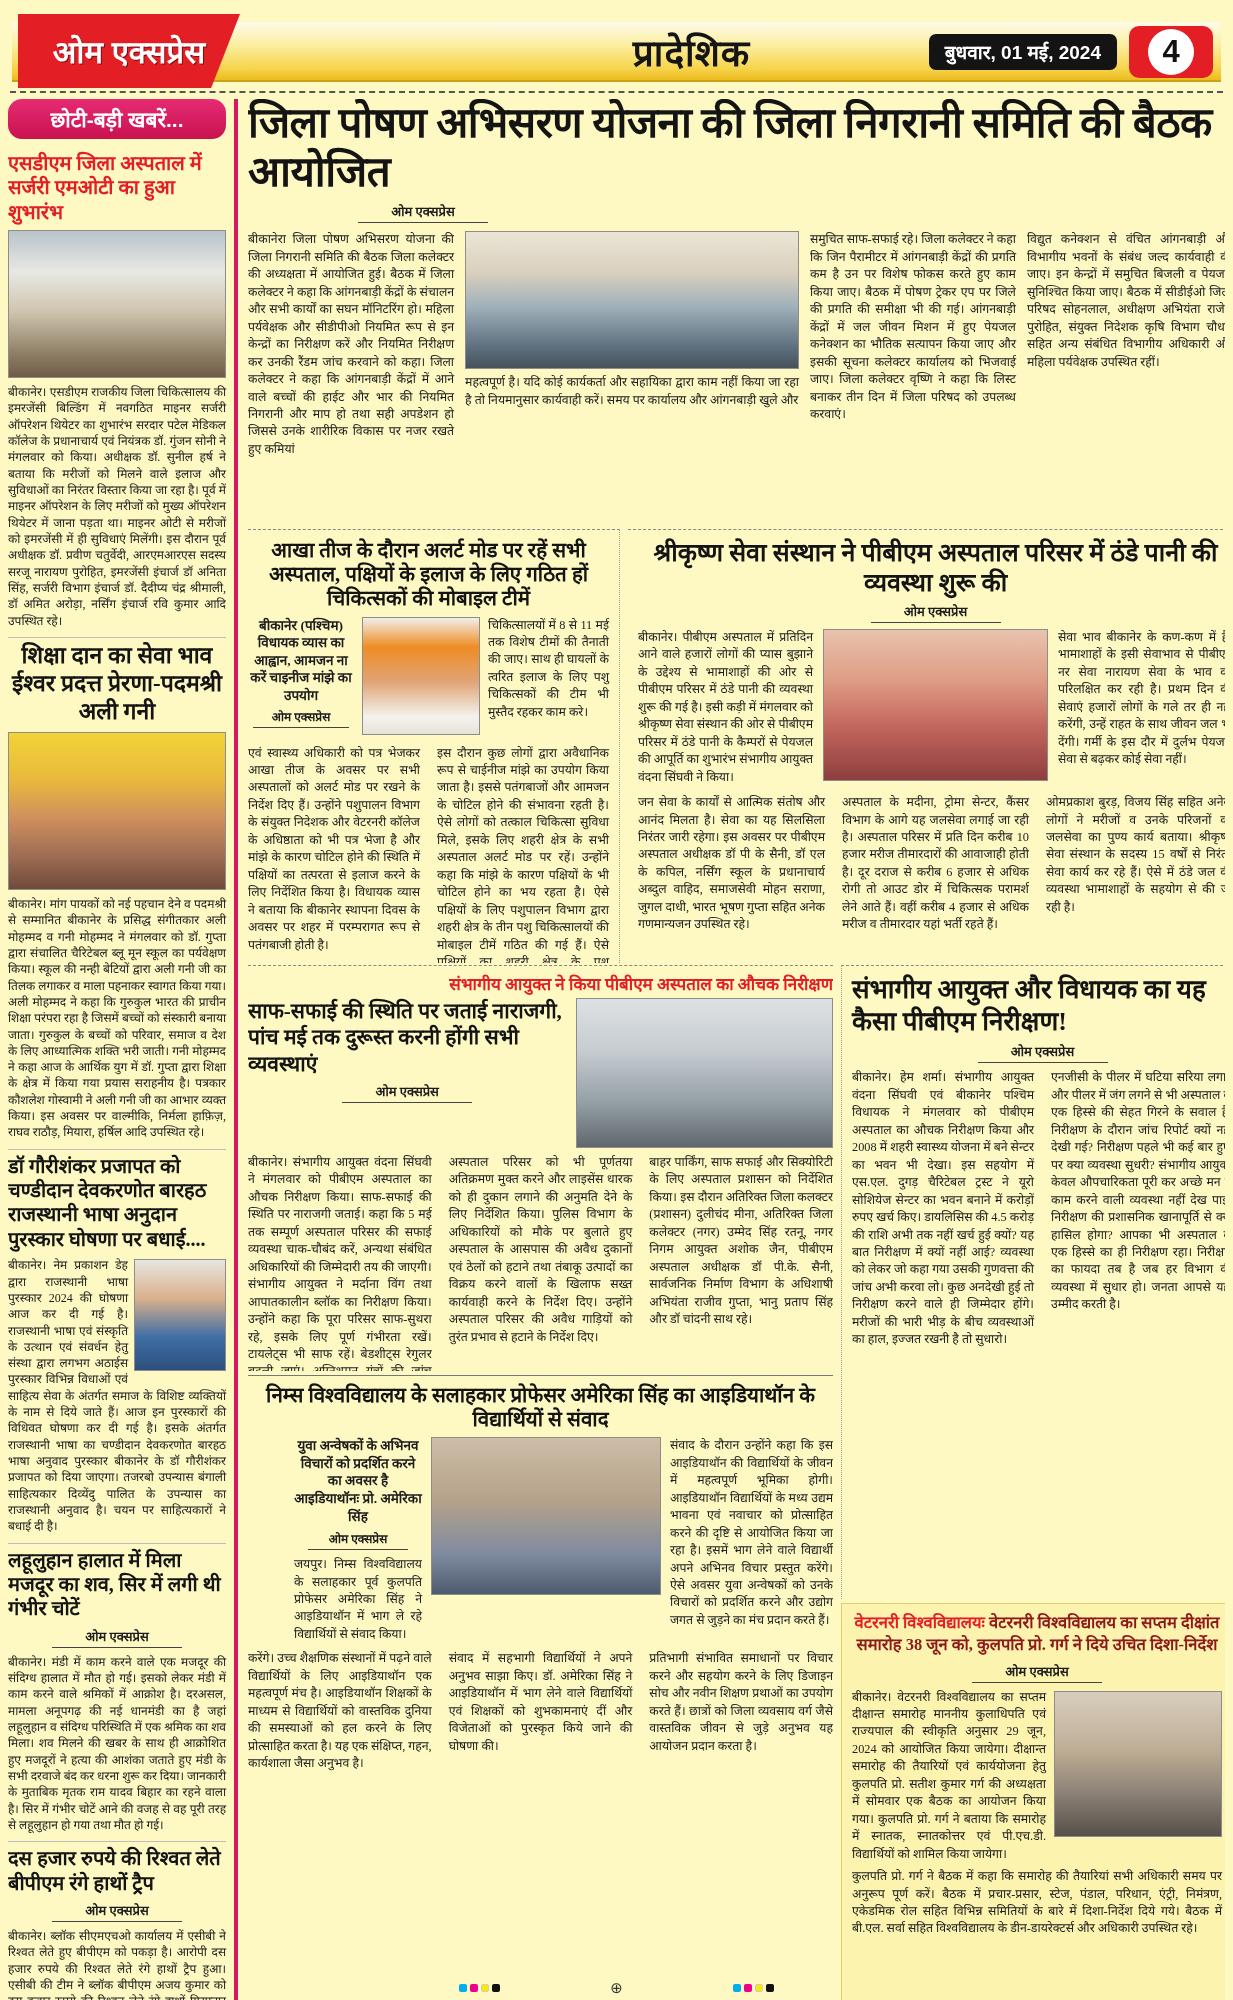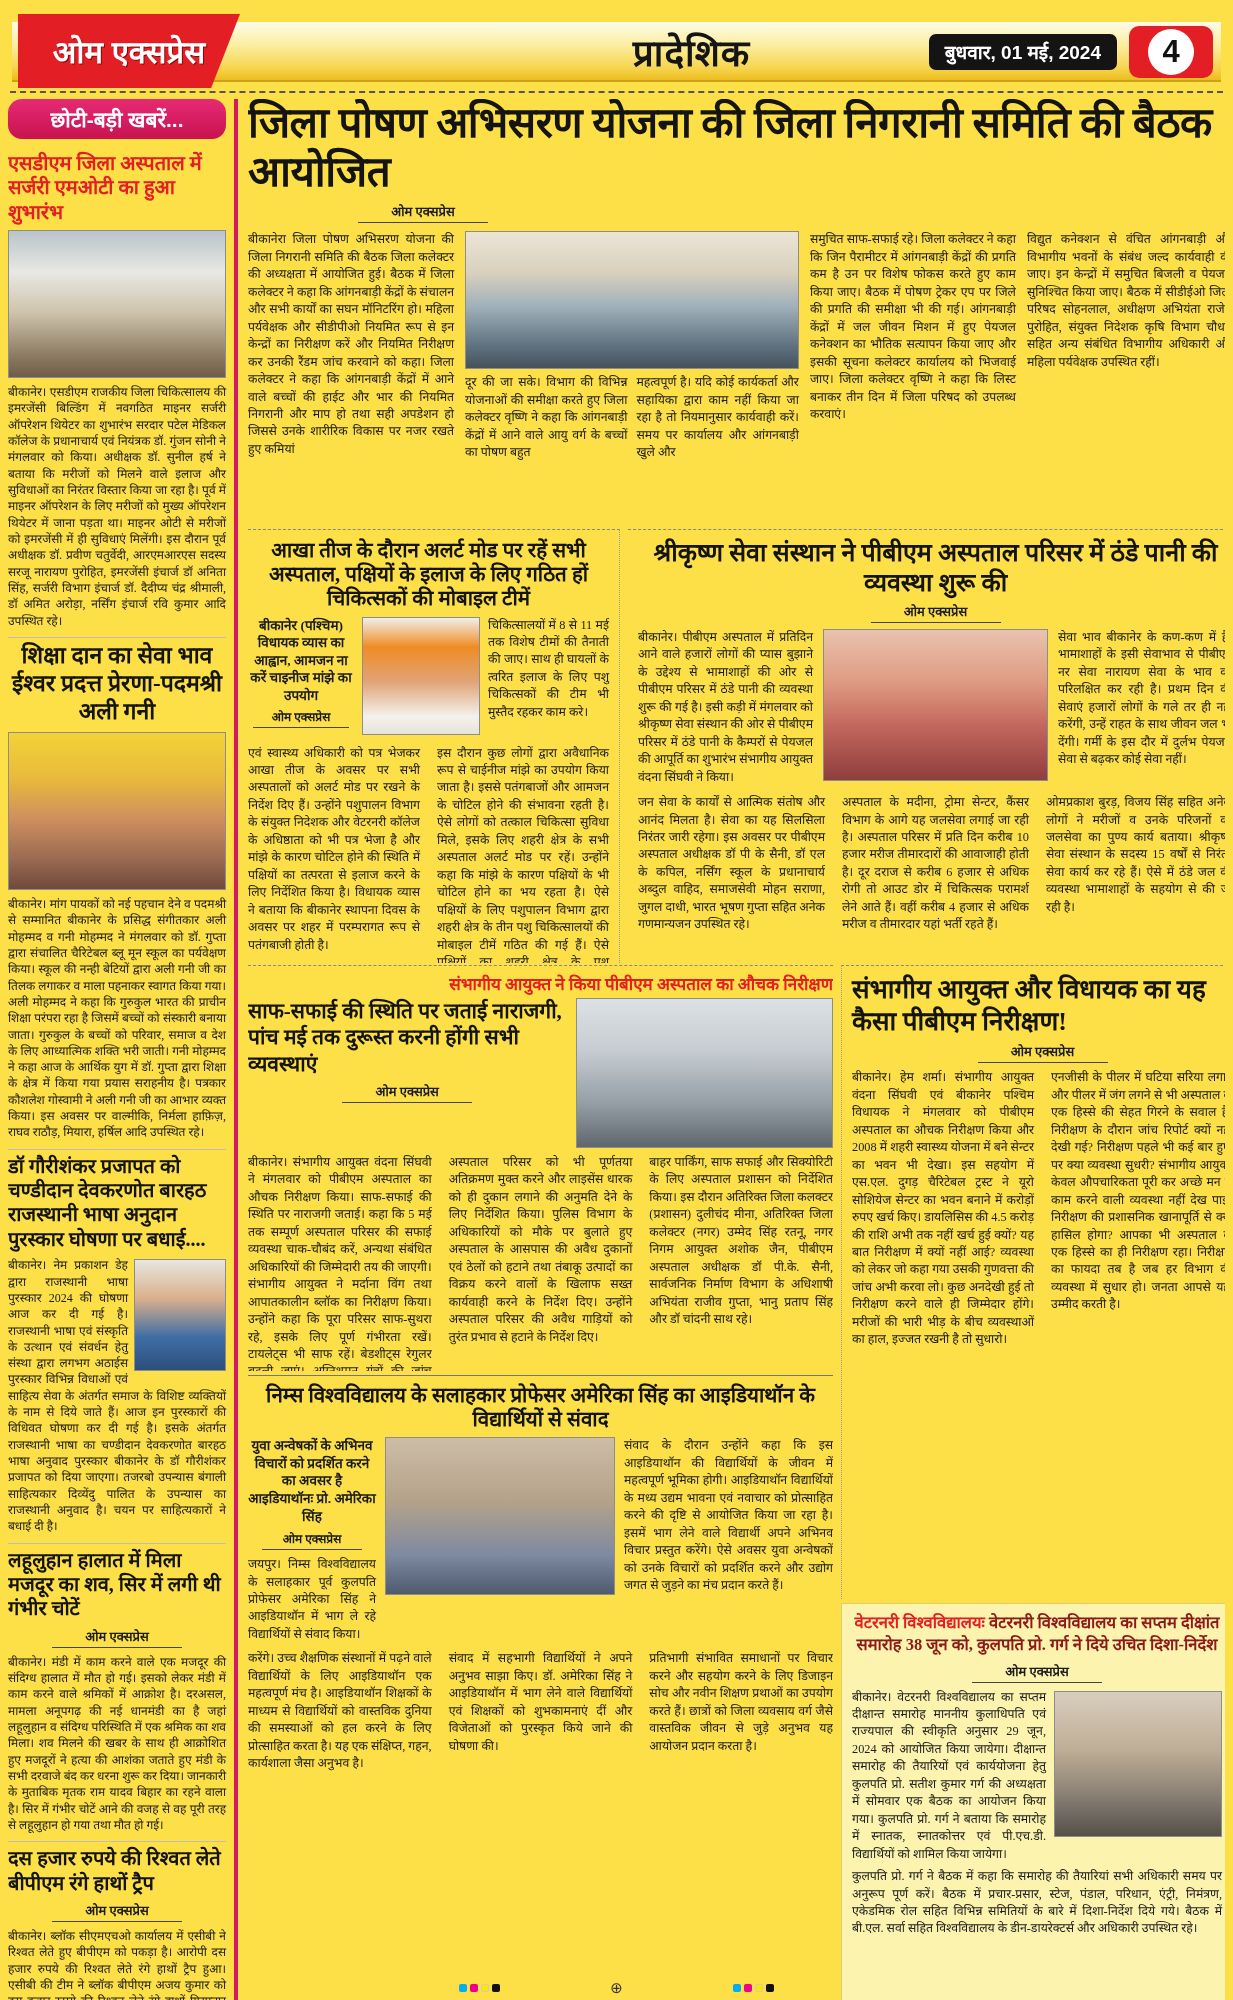--- a/index.html
+++ b/index.html
@@ -1,18 +1,18 @@
 <!DOCTYPE html>
 <html><head>
 <meta charset="utf-8">
 <style>
   * { box-sizing: border-box; }
   html,body { margin:0; padding:0; background:#f4f2ee; }
   body { width:1233px; font-family:"Liberation Serif","DejaVu Serif",serif; color:#1c1c1c; }
-  .page { position:relative; width:1233px; height:2000px; background:#fde047; overflow:hidden; padding:22px 8px 0 8px; }
+  .page { position:relative; width:1233px; height:2000px; background:#fef9c3; overflow:hidden; padding:22px 8px 0 8px; }
 
   
   .masthead { position:relative; height:60px; margin:0 4px;
     background:linear-gradient(180deg,#fefbe9 0%,#fbeea0 40%,#f6d44d 80%,#edbc1e 100%);
     border-bottom:2px solid #caa21a; display:flex; align-items:center; }
   .logo { position:absolute; left:6px; top:-8px; height:74px; width:222px; background:#e31e24;
     clip-path:polygon(0 0,100% 0,87% 100%,0 100%); display:flex; align-items:center; justify-content:center;
     color:#fff; font-weight:bold; font-size:31px; font-family:"Liberation Sans",sans-serif; text-shadow:1px 1px 0 #7c0b0e; }
   .section-title { flex:1; text-align:center; font-size:37px; font-weight:bold; color:#151515; padding-left:150px; letter-spacing:1px; }
   .datebox { position:absolute; right:104px; top:12px; background:#141414; color:#fff; font-weight:bold;
@@ -98,21 +98,21 @@
   .safai-left { flex:1.25; }
   .safai-photo { flex:1; height:150px; }
 
   
   .nirikshan { left:593px; top:866px; width:392px; height:634px; border-top:1px dashed #888; border-left:1px dotted #999; padding:8px 0 0 10px; }
   .nirikshan-h { font-size:26px; line-height:1.22; margin-bottom:4px; }
 
   
   .nims { left:0; top:1276px; width:585px; height:636px; border-top:1.5px solid #777; padding-top:7px; }
   .nims-h { font-size:20.5px; text-align:center; margin-bottom:6px; }
-  .nims-row { display:flex; gap:9px; margin-bottom:7px; }
+  .nims-row { display:flex; gap:9px; margin-bottom:7px;margin-left:46px; }
   .nims-left { flex:none; width:128px; }
   .nims-left .byline { width:100px; font-size:12px; }
   .nims-photo { flex:none; width:230px; height:158px; }
   .nims-c { flex:1; }
 
   
   .vet { left:593px; top:1504px; width:392px; height:400px; background:#fcf3ae; border:1px solid #e0ce6a; padding:8px 10px; }
   .vet-h { font-size:16.5px; line-height:1.35; font-weight:bold; color:#8d1a1a; text-align:center; }
   .vet-h .red { color:#e31e24; }
   .vet-photo { float:right; width:168px; height:146px; margin:2px 0 6px 8px; }
@@ -181,21 +181,20 @@
     <main class="main">
 
       <section class="story lead">
         <div class="headline lead-headline">जिला पोषण अभिसरण योजना की जिला निगरानी समिति की बैठक आयोजित</div>
         <div class="byline">ओम एक्सप्रेस</div>
         <div class="lead-cols">
           <div class="lead-c body-text">बीकानेरा जिला पोषण अभिसरण योजना की जिला निगरानी समिति की बैठक जिला कलेक्टर की अध्यक्षता में आयोजित हुई। बैठक में जिला कलेक्टर ने कहा कि आंगनबाड़ी केंद्रों के संचालन और सभी कार्यों का सघन मॉनिटरिंग हो। महिला पर्यवेक्षक और सीडीपीओ नियमित रूप से इन केन्द्रों का निरीक्षण करें और नियमित निरीक्षण कर उनकी रैंडम जांच करवाने को कहा। जिला कलेक्टर ने कहा कि आंगनबाड़ी केंद्रों में आने वाले बच्चों की हाईट और भार की नियमित निगरानी और माप हो तथा सही अपडेशन हो जिससे उनके शारीरिक विकास पर नजर रखते हुए कमियां</div>
           <div class="lead-center">
             <div class="photo ph-meeting lead-photo"></div>
             <div class="mini">
-              <div class="body-text">दूर की जा सके। विभाग की विभिन्न योजनाओं की समीक्षा करते हुए जिला कलेक्टर वृष्णि ने कहा कि आंगनबाड़ी केंद्रों में आने वाले आयु वर्ग के बच्चों का पोषण बहुत</div>
               <div class="body-text">महत्वपूर्ण है। यदि कोई कार्यकर्ता और सहायिका द्वारा काम नहीं किया जा रहा है तो नियमानुसार कार्यवाही करें। समय पर कार्यालय और आंगनबाड़ी खुले और</div>
             </div>
           </div>
           <div class="lead-c body-text">समुचित साफ-सफाई रहे। जिला कलेक्टर ने कहा कि जिन पैरामीटर में आंगनबाड़ी केंद्रों की प्रगति कम है उन पर विशेष फोकस करते हुए काम किया जाए। बैठक में पोषण ट्रेकर एप पर जिले की प्रगति की समीक्षा भी की गई। आंगनबाड़ी केंद्रों में जल जीवन मिशन में हुए पेयजल कनेक्शन का भौतिक सत्यापन किया जाए और इसकी सूचना कलेक्टर कार्यालय को भिजवाई जाए। जिला कलेक्टर वृष्णि ने कहा कि लिस्ट बनाकर तीन दिन में जिला परिषद को उपलब्ध करवाएं।</div>
           <div class="lead-c body-text">विद्युत कनेक्शन से वंचित आंगनबाड़ी और विभागीय भवनों के संबंध जल्द कार्यवाही की जाए। इन केन्द्रों में समुचित बिजली व पेयजल सुनिश्चित किया जाए। बैठक में सीडीईओ जिला परिषद सोहनलाल, अधीक्षण अभियंता राजेश पुरोहित, संयुक्त निदेशक कृषि विभाग चौधरी सहित अन्य संबंधित विभागीय अधिकारी और महिला पर्यवेक्षक उपस्थित रहीं।</div>
         </div>
       </section>
 
       <section class="story akha">
         <div class="headline akha-h">आखा तीज के दौरान अलर्ट मोड पर रहें सभी अस्पताल, पक्षियों के इलाज के लिए गठित हों चिकित्सकों की मोबाइल टीमें</div>

